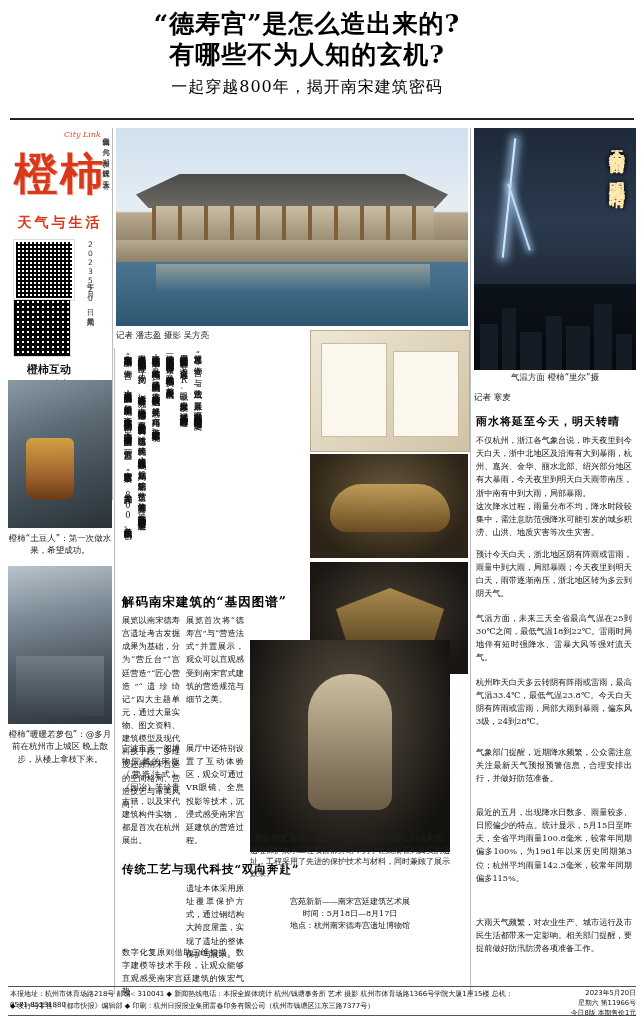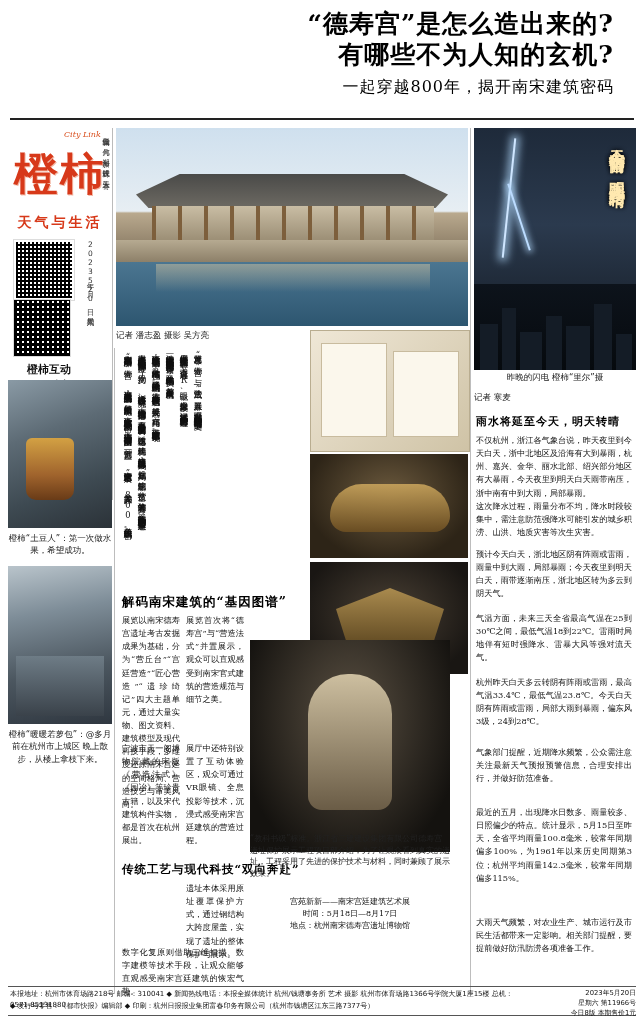--- a/index.html
+++ b/index.html
@@ -8,21 +8,21 @@
     background:#ffffff;
     font-family:"DejaVu Sans","Liberation Sans",sans-serif;
     color:#111;
     position:relative;
     overflow:hidden;
   }
   .page{position:relative;width:644px;height:1024px;}
 
   
   .headline-wrap{
-    position:absolute;left:0;top:8px;width:614px;text-align:right;
+    position:absolute;left:0;top:8px;width:614px;text-align:center;
   }
   .hl1{
     font-family:"DejaVu Serif","Liberation Serif",serif;
     font-weight:bold;font-size:25px;letter-spacing:1px;color:#000;line-height:1.25;
   }
   .hl2{
     font-family:"DejaVu Serif","Liberation Serif",serif;
     font-weight:bold;font-size:25px;letter-spacing:1px;color:#000;line-height:1.25;
   }
   .hl3{
@@ -284,21 +284,21 @@
       <div class="bld" style="left:6px;width:18px;height:46px;"></div>
       <div class="bld" style="left:28px;width:14px;height:62px;"></div>
       <div class="bld" style="left:46px;width:22px;height:38px;"></div>
       <div class="bld" style="left:72px;width:16px;height:54px;"></div>
       <div class="bld" style="left:92px;width:24px;height:44px;"></div>
       <div class="bld" style="left:120px;width:18px;height:66px;"></div>
       <div class="bld" style="left:142px;width:16px;height:36px;"></div>
     </div>
   </div>
   <div class="rtext">今天仍有雷雨 明天开始转晴</div>
-  <div class="rcap">昨晚的闪电    橙柿“里尔”摄</div>
+  <div class="rcap">气温方面    橙柿“里尔”摄</div>
   <div class="rcredit">记者 寒麦</div>
 
   <div class="lphoto1"></div>
   <div class="lcap1">橙柿“土豆人”：第一次做水果，希望成功。</div>
   <div class="lphoto2"></div>
   <div class="lcap2">橙柿“暖暖若萝包”：@多月前在杭州市上城区 晚上散步，从楼上拿枝下来。</div>
 
   <div class="vsep" style="left:114px;top:348px;height:646px;"></div>
   <div class="vsep" style="left:470px;top:128px;height:866px;"></div>
 

